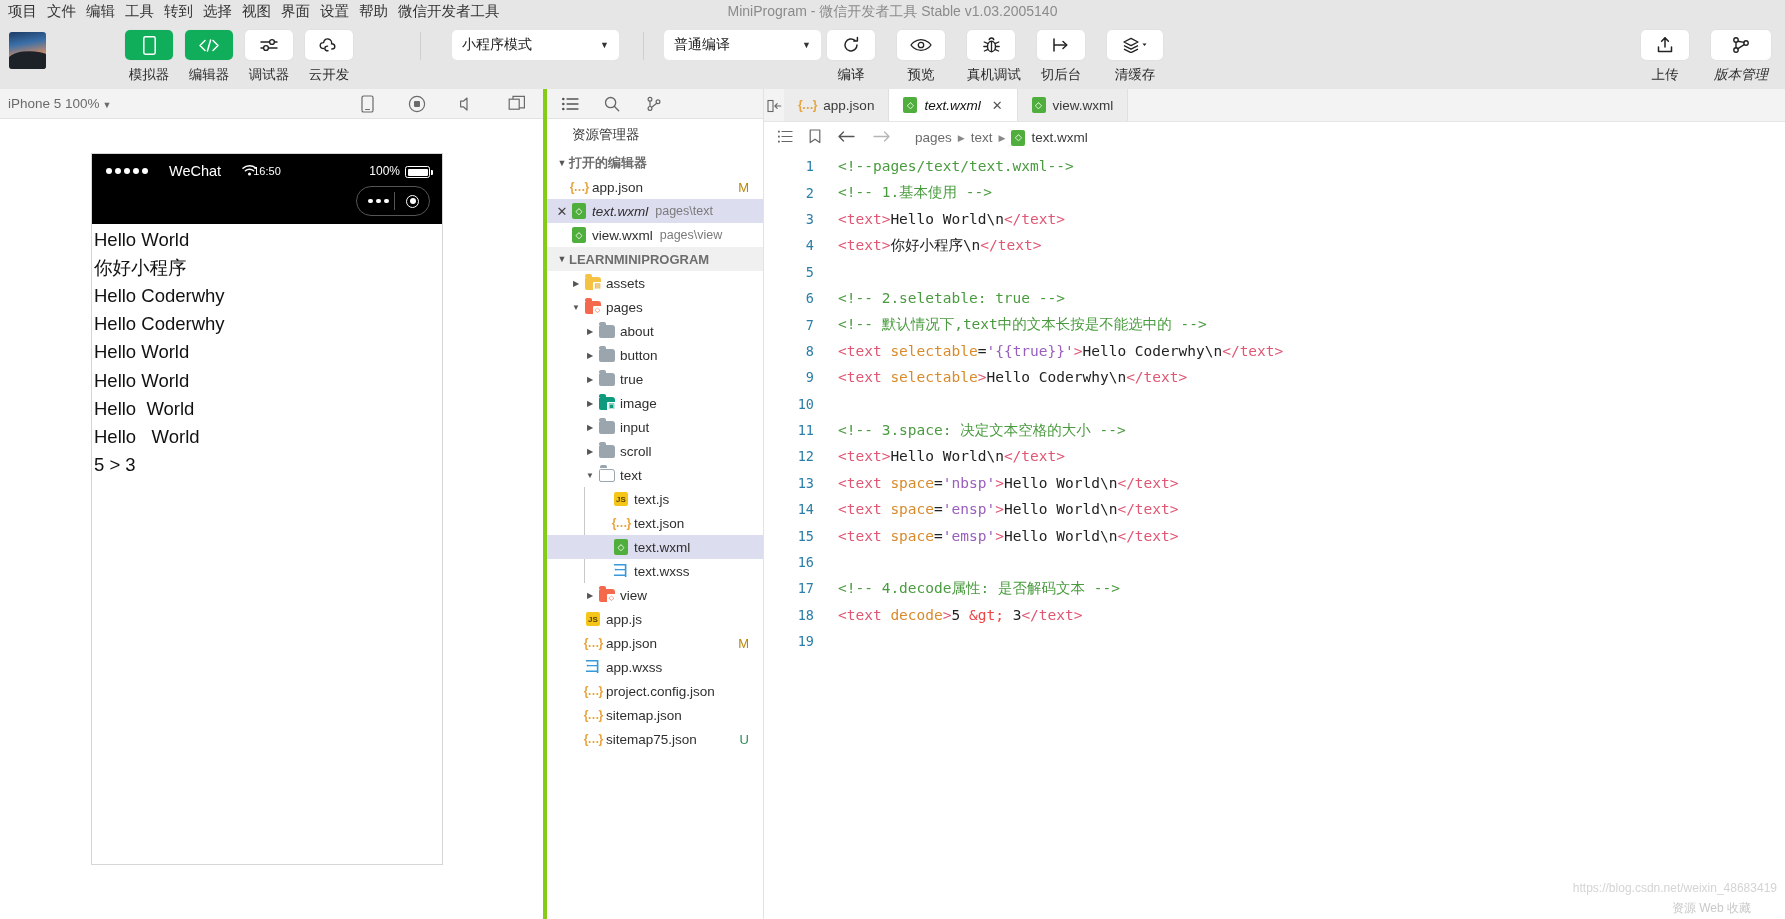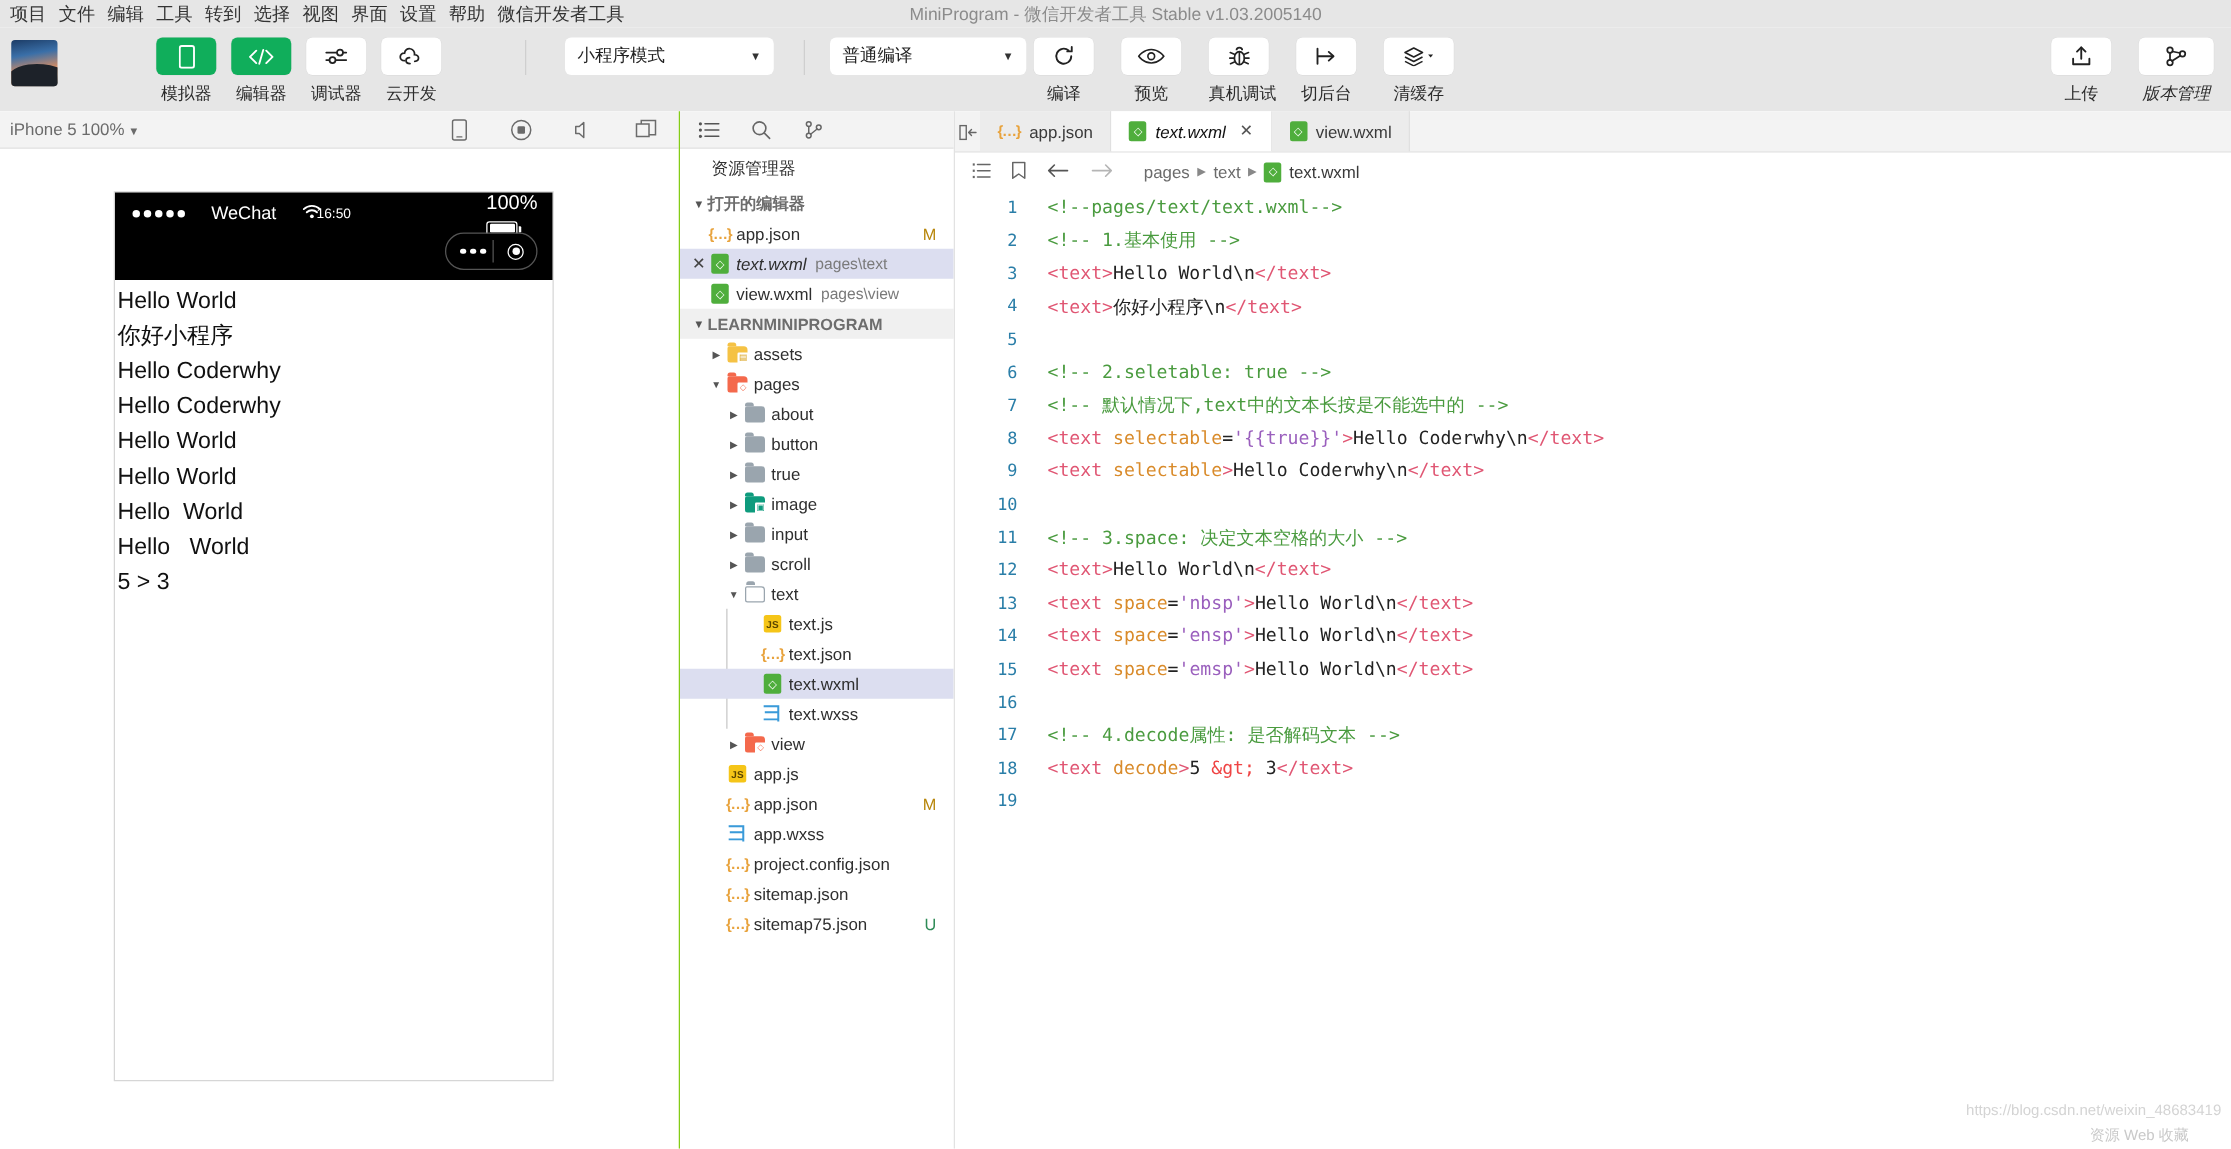--- a/index.html
+++ b/index.html
@@ -79,42 +79,42 @@
     background:#fff; border:1px solid #d6d6d6;
   }
   .phone-status {
     height:34px; background:#000; color:#fff;
     display:flex; align-items:center; font-size:14.5px; position:relative;
   }
   .ps-left { display:flex; align-items:center; gap:21px; margin-left:14px; }
   .dots { display:flex; gap:3px; }
   .dots i { width:6px; height:6px; border-radius:50%; background:#fff; display:block; }
   .ps-center { position:absolute; left:0; right:0; text-align:center; font-size:11px; }
-  .ps-right { margin-left:auto; margin-right:12px; display:flex; align-items:flex-start; gap:5px; font-size:16px;flex-direction:column; }
+  .ps-right { margin-left:auto; margin-right:12px; display:flex; align-items:flex-end; gap:5px; font-size:12px; }
   .batt { width:25px; height:12px; border:1.5px solid #fff; border-radius:2.5px; position:relative; }
   .batt::after { content:''; position:absolute; right:-4px; top:3px; width:2px; height:5px; background:#fff; border-radius:0 1px 1px 0; }
   .batt i { position:absolute; left:1.5px; top:1.5px; bottom:1.5px; right:1.5px; background:#fff; border-radius:1px; display:block; }
 
   .phone-navbar { height:36px; background:#000; position:relative; }
   .capsule {
     position:absolute; right:12px; top:-2px; width:74px; height:30px;
     border:1px solid #555; border-radius:15px;
     display:flex; align-items:center; background:#000;
   }
   .capsule .cdots { display:flex; gap:3.5px; margin-left:11px; }
   .capsule .cdots i { width:4.5px; height:4.5px; border-radius:50%; background:#fff; display:block; }
   .capsule .cdiv { position:absolute; left:37px; top:5px; bottom:5px; width:1px; background:#555; }
   .capsule .cring { position:absolute; right:10px; width:13px; height:13px; border-radius:50%; border:1.6px solid #fff; display:flex; align-items:center; justify-content:center; }
   .capsule .cring i { width:6px; height:6px; border-radius:50%; background:#fff; display:block; }
 
   .phone-body { padding: 2px 0 0 2px; }
   .sim-line { font-size:18.5px; color:#111; line-height:1.52; white-space:pre; font-family:"Liberation Sans","DejaVu Sans",sans-serif; }
 
   
-  .exp-pane { position:absolute; left:543px; top:89px; width:220px; height:830px; background:#fff; border-left:1px solid #84cc16; }
+  .exp-pane { position:absolute; left:543px; top:89px; width:220px; height:830px; background:#fff; border-left:4px solid #84cc16; }
   .exp-actbar { height:30px; background:#f3f3f3; border-bottom:1px solid #e2e2e2; display:flex; align-items:center; gap:24px; padding-left:14px; }
   .exp-actbar span { display:flex; align-items:center; justify-content:center; width:18px; height:18px; }
   .exp-title { height:32px; display:flex; align-items:center; padding-left:25px; font-size:13.5px; color:#333; }
   .exp-sec { height:24px; display:flex; align-items:center; font-size:13px; color:#6d6d6d; font-weight:bold; padding-left:8px; }
   .exp-sec.shade { background:#f0f0f0; }
   .exp-sec .tw { width:14px; font-size:9px; color:#555; display:flex; align-items:center; justify-content:center; }
   .exp-row { height:24px; display:flex; align-items:center; font-size:13.5px; color:#2f2f2f; white-space:nowrap; position:relative; }
   .exp-row.sel { background:#dcdef0; }
   .exp-row .close-x { width:14px; text-align:center; font-size:13px; color:#444; }
   .exp-row .tw { width:14px; font-size:8px; color:#555; display:flex; align-items:center; justify-content:center; flex:0 0 14px; }

